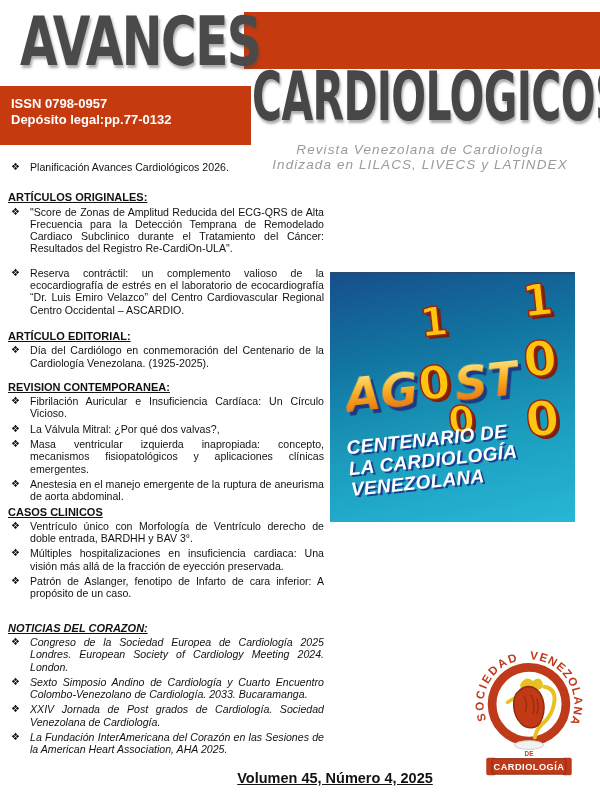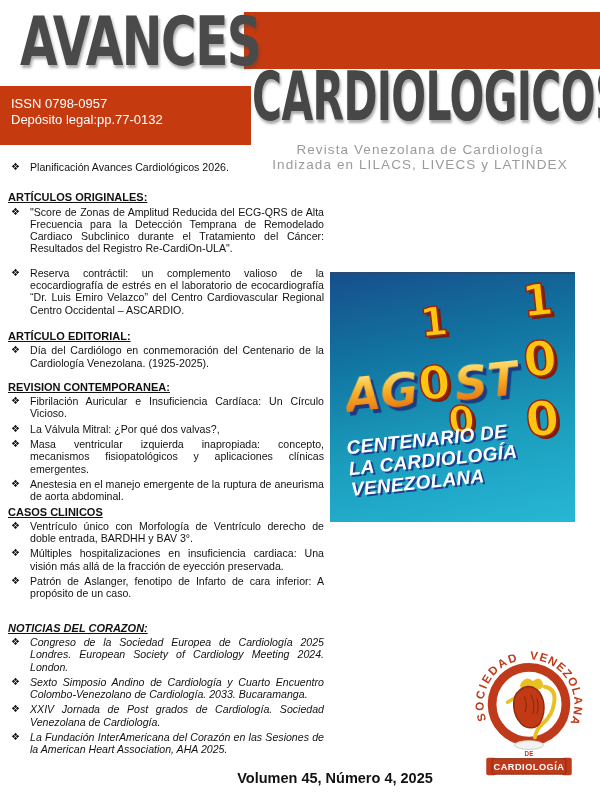--- a/index.html
+++ b/index.html
@@ -21,34 +21,35 @@
   .red-block-top{left:244px;top:12px;width:356px;height:57px;background:var(--red);}
   .title-avances{
     left:20px;top:2px;z-index:3;
     font-family:"DejaVu Sans",sans-serif;font-weight:bold;font-size:64px;
     color:var(--title-gray);letter-spacing:-2px;white-space:nowrap;
     transform:scale(.76,1.06);transform-origin:left top;
     text-shadow:2px 3px 3px rgba(70,70,70,.45);
   }
   .issn-box{
     left:0;top:86px;width:251px;height:59px;background:var(--red);
-    color:#fff;font-weight:normal;font-size:13px;line-height:15.5px;
+    color:#fff;font-weight:bold;font-size:13px;line-height:15.5px;
     padding:10px 0 0 11px;z-index:2;
   }
   .title-cardiologicos{
     left:252px;top:58px;z-index:3;
     font-family:"DejaVu Sans",sans-serif;font-weight:bold;font-size:64px;
     color:#474747;letter-spacing:-1px;white-space:nowrap;
     transform:scale(.64,1.05);transform-origin:left top;
     text-shadow:2px 3px 3px rgba(70,70,70,.45);
   }
   .tagline{
     left:250px;top:142px;width:340px;text-align:center;
     color:var(--tag-gray);font-size:13.5px;line-height:15px;letter-spacing:1.1px;
     white-space:nowrap;
+    font-style:italic;
   }
 
   
   .toc{left:8px;top:161px;width:316px;font-size:10.6px;line-height:12.3px;color:var(--ink);}
   .sec-title{font-weight:bold;text-decoration:underline;font-size:11px;margin:0 0 2px 0;}
   .toc-item{position:relative;padding-left:22px;margin-bottom:3px;text-align:justify;}
   .toc-item .bullet{position:absolute;left:3px;top:0;font-size:10px;font-family:"DejaVu Sans",sans-serif;}
   .sec{margin-top:0;}
   .sec:nth-of-type(2){margin-top:18px;}
   .sec:nth-of-type(2) .toc-item{margin-bottom:12px;}
@@ -82,21 +83,21 @@
   }
   .poster-text{position:absolute;left:12px;top:152px;}
   .poster-line{
     font-style:italic;font-weight:800;font-size:19px;line-height:21px;
     color:#fff;letter-spacing:.3px;white-space:nowrap;
     text-shadow:2px 2px 0 #1c3e8e;
   }
 
   
   .volume{left:195px;top:770px;width:280px;text-align:center;
-    font-weight:bold;font-size:14.5px;color:var(--ink);white-space:nowrap;}
+    font-weight:bold;font-size:14.5px;color:var(--ink);white-space:nowrap;text-decoration:underline;}
 
   .logo-wrap{left:470px;top:644px;width:118px;height:136px;}
 </style>
 </head>
 <body>
 
 <div class="abs red-block-top"></div>
 <div class="abs title-avances">AVANCES</div>
 
 <div class="abs issn-box">

